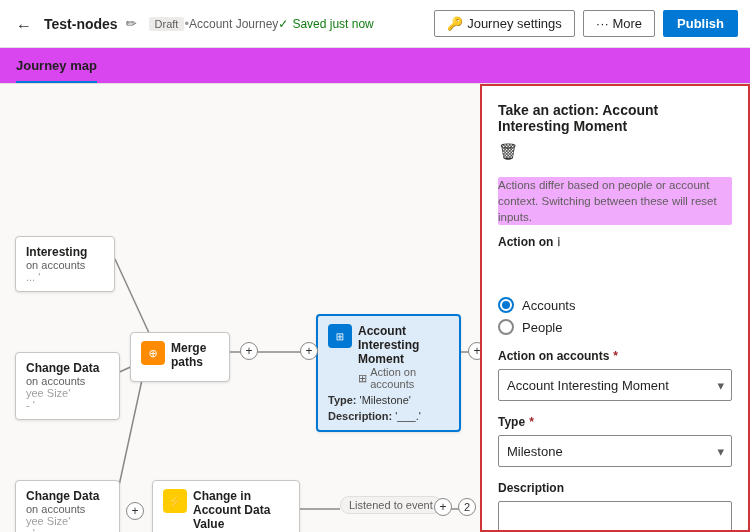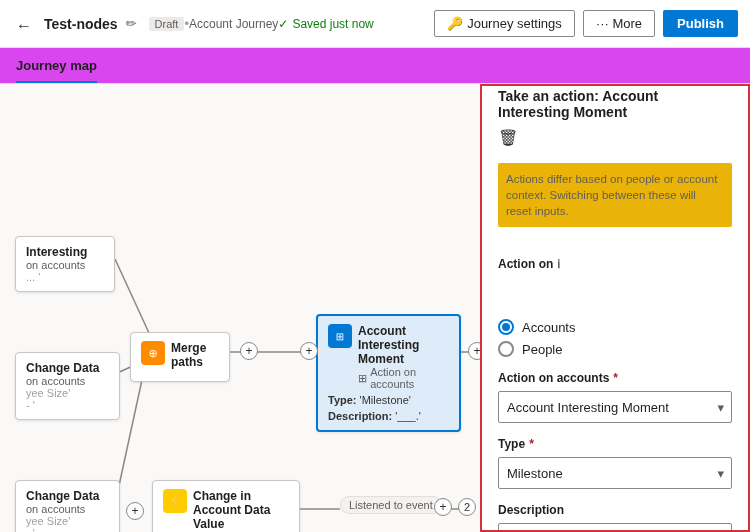--- a/index.html
+++ b/index.html
@@ -32,27 +32,27 @@
 
     
     .canvas { flex: 1; background: #faf9f8; overflow: hidden; position: relative; }
 
     
     .right-panel {
       width: 270px; background: #fff; border-left: 1px solid #e1dfdd;
       display: flex; flex-direction: column; overflow-y: auto;
       border: 2px solid #d13438;
     }
-    .panel-header { padding: 2px 16px 8px; }
+    .panel-header { padding: 16px 16px 8px; }
     .panel-title { font-size: 14px; font-weight: 600; color: #201f1e; margin-bottom: 8px; }
     .panel-delete { margin-bottom: 8px; }
     .delete-btn { background: none; border: none; cursor: pointer; font-size: 16px; color: #323130; }
 
     .panel-body { padding: 0 16px 16px; }
-    .info-text { font-size: 11.5px; color: #605e5c; background: #eab308; padding: 8px; border-radius: 2px; margin-bottom: 28px; line-height: 1.4; }
+    .info-text { font-size: 11.5px; color: #605e5c; background: #f0abfc; border-radius: 2px; margin-bottom: 8px; line-height: 1.4; }
 
     .field-group { margin-bottom: 14px; }
     .field-label { font-size: 12px; font-weight: 600; color: #201f1e; margin-bottom: 6px; display: flex; align-items: center; gap: 4px; }
     .required { color: #a4262c; }
     .info-icon { color: #605e5c; font-size: 12px; cursor: pointer; }
 
     .radio-group { display: flex; flex-direction: column; gap: 6px; margin-top: 47px; }
     .radio-item { display: flex; align-items: center; gap: 8px; cursor: pointer; }
     .radio-circle { width: 16px; height: 16px; border-radius: 50%; border: 2px solid #8a8886; display: flex; align-items: center; justify-content: center; flex-shrink: 0; }
     .radio-circle.selected { border-color: #0078d4; }

